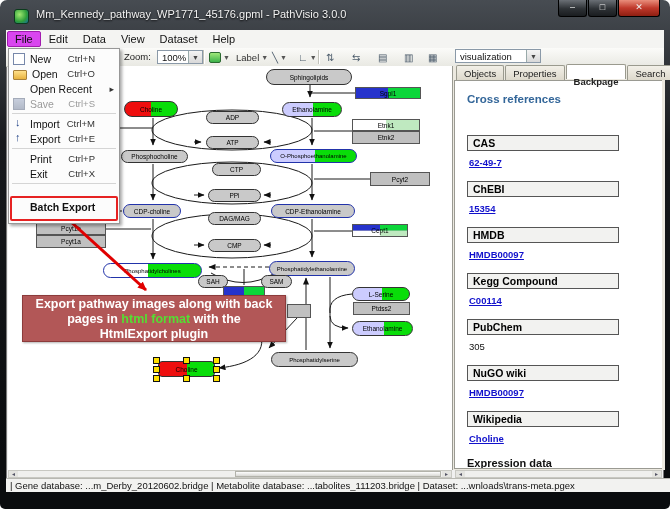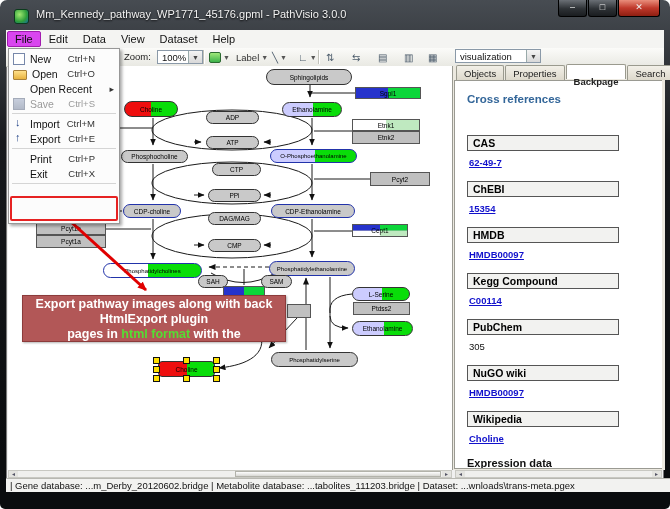--- a/index.html
+++ b/index.html
@@ -325,27 +325,31 @@
       <span class="mic"></span>
       <span class="mlabel">Print</span>
       <span class="mshort">Ctrl+P</span>
     </div>
     <div class="mrow">
       <span class="mic"></span>
       <span class="mlabel">Exit</span>
       <span class="mshort">Ctrl+X</span>
     </div>
     <div class="msep"></div>
+    <div class="mrow batch">
+      <span class="mic"></span>
+      <span class="mlabel">Batch Export</span>
+    </div>
     <div class="batch-box"></div>
   </div>
 
   <div class="annotation">
     <div>Export pathway images along with back</div>
+    <div><span>pages in </span><span class="hl">html format</span><span> with the</span></div>
     <div>HtmlExport plugin</div>
-    <div><span>pages in </span><span class="hl">html format</span><span> with the</span></div>
   </div>
 
   <svg class="redarrow" width="670" height="509" viewBox="0 0 670 509">
     <defs>
       <marker id="redarr" markerWidth="12" markerHeight="12" refX="8" refY="4" orient="auto" markerUnits="userSpaceOnUse">
         <path d="M0,0 L9,4 L0,8 z" fill="#e00000"></path>
       </marker>
     </defs>
     <path d="M70,221 L146,290" stroke="#e00000" stroke-width="3" fill="none" marker-end="url(#redarr)"></path>
   </svg>

